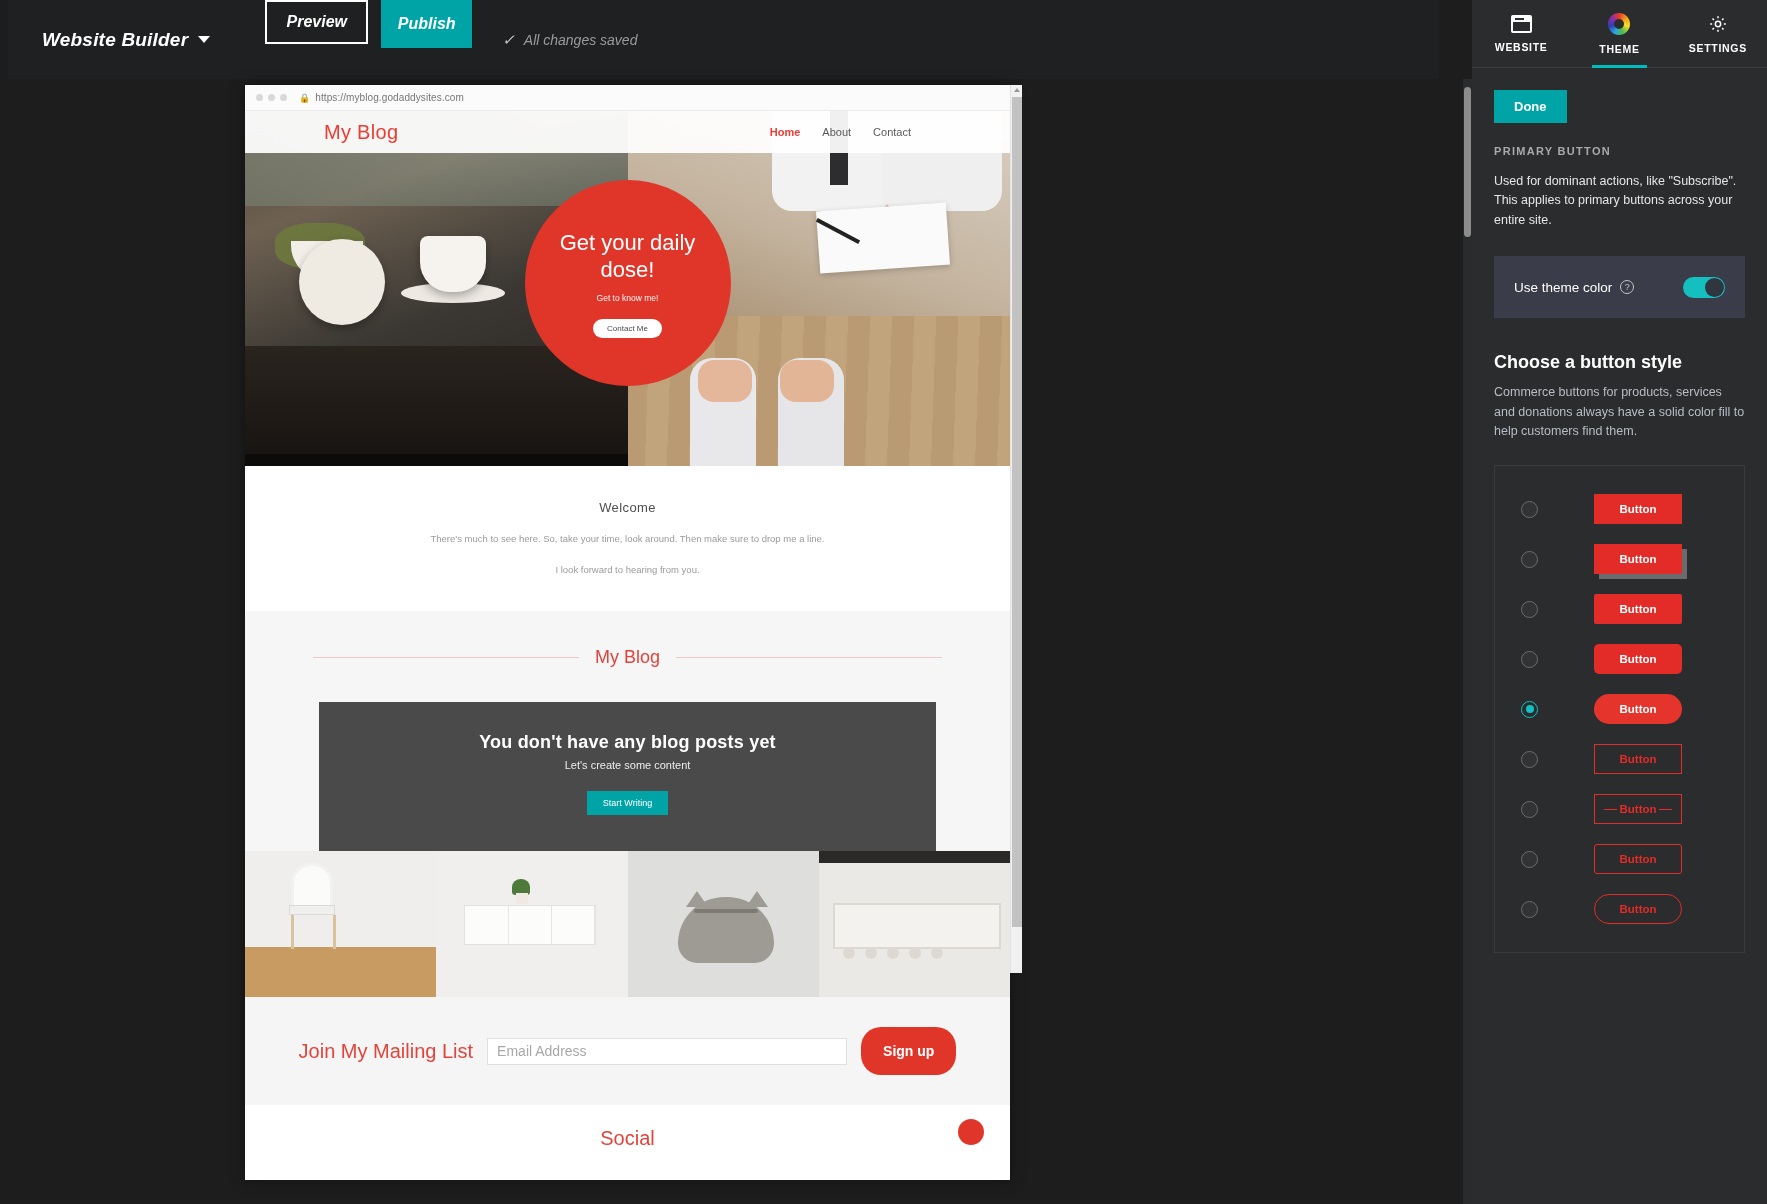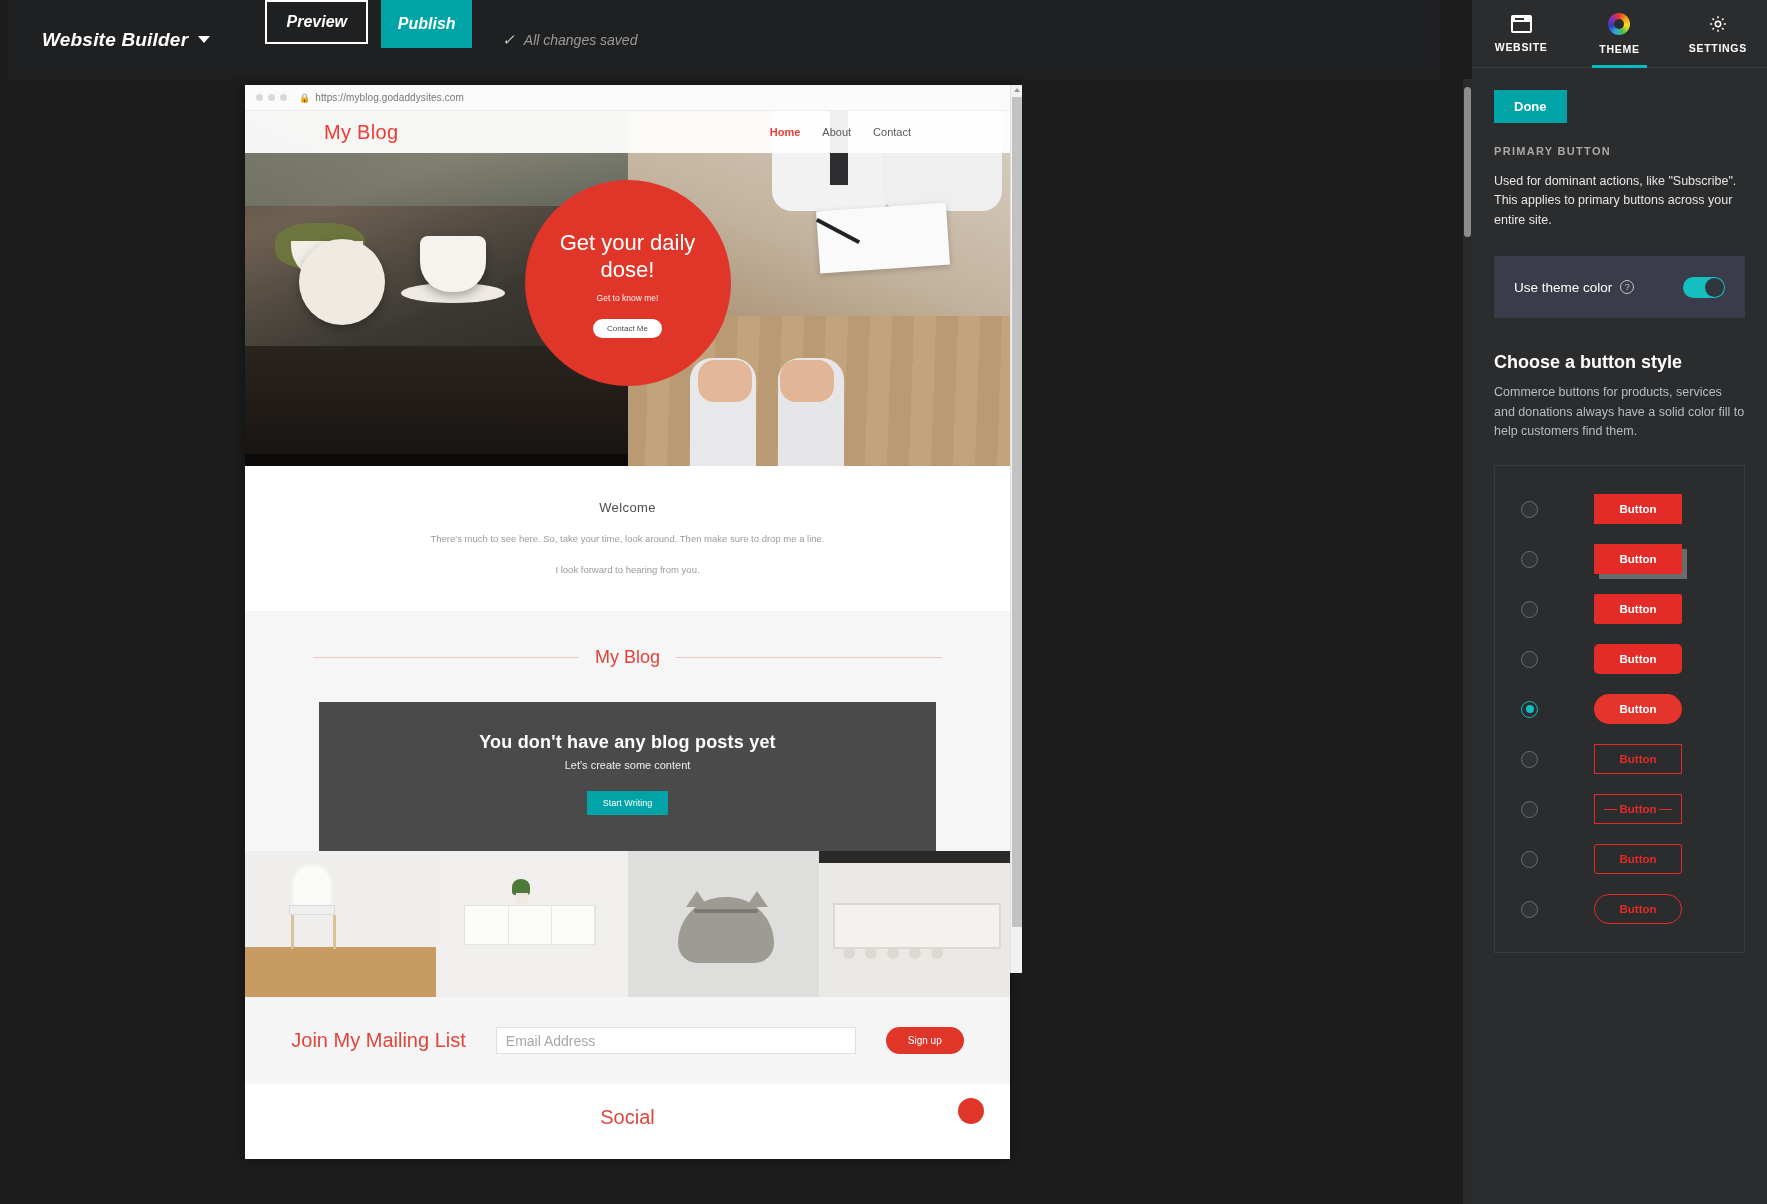--- a/index.html
+++ b/index.html
@@ -114,25 +114,25 @@
   .pot{position:absolute;left:80px;top:42px;width:12px;height:11px;background:#efe9e2;}
   .cat{position:absolute;left:50px;top:46px;width:96px;height:66px;background:#9e9b95;border-radius:48px 48px 20px 20px;}
   .catear1{position:absolute;left:58px;top:40px;width:0;height:0;border-left:11px solid transparent;border-right:11px solid transparent;border-bottom:16px solid #9e9b95;}
   .catear2{position:absolute;left:118px;top:40px;width:0;height:0;border-left:11px solid transparent;border-right:11px solid transparent;border-bottom:16px solid #9e9b95;}
   .catstripe{position:absolute;left:66px;top:58px;width:64px;height:4px;background:#7d7a74;border-radius:2px;}
   .shelf2{position:absolute;left:14px;top:52px;width:168px;height:46px;border:2px solid #dcd8d2;background:#f4f2ee;}
   .objs{position:absolute;left:24px;top:96px;display:flex;gap:10px;}
   .objs i{display:block;width:12px;height:12px;border-radius:50%;background:#ddd9d2;}
 
   
-  .mailing { background: #f5f5f5; padding: 30px 0; display: flex; align-items: center; justify-content: center; gap: 30px; }
+  .mailing { background: #f5f5f5; padding: 30px 0; display: flex; align-items: center; justify-content: center; gap: 14px; }
   .mailing h4 { color: #e0453c; font-size: 20px; font-weight: normal; }
   .mailinput { width: 360px; height: 27px; border: 1px solid #e0e0e0; background:#fff; display:flex; align-items:center; padding: 0 9px; }
   .mailinput span { color: #a8a8a8; font-size: 14px; }
-  .signup { background: #e0362a; color:#fff; font-size:10px; font-weight:normal; padding: 8px 22px; border-radius: 20px; cursor:pointer;}
+  .signup { background: #e0362a; color:#fff; font-size:14px; font-weight:bold; padding: 16px 22px; border-radius: 20px; cursor:pointer;}
 
   
   .social { background: #fff; padding: 22px 0 30px; text-align:center; position:relative;}
   .social h4 { color:#e0453c; font-size:20px; font-weight:normal;}
   .socdot{position:absolute;right:26px;top:14px;width:26px;height:26px;border-radius:50%;background:#e0362a;}
 
   
   .pscroll { position: absolute; left: 1010px; top: 6px; width: 12px; height: 888px; background: #f1f1f1; border-left:1px solid #e1e1e1;}
   .pscroll .thumb { position:absolute; left:1px; top:12px; width:10px; height: 830px; background: #c2c2c2; }
   .pscroll .arrow { position:absolute; left:3px; top:3px; width:0;height:0;border-left:3px solid transparent;border-right:3px solid transparent;border-bottom:4px solid #999;}

